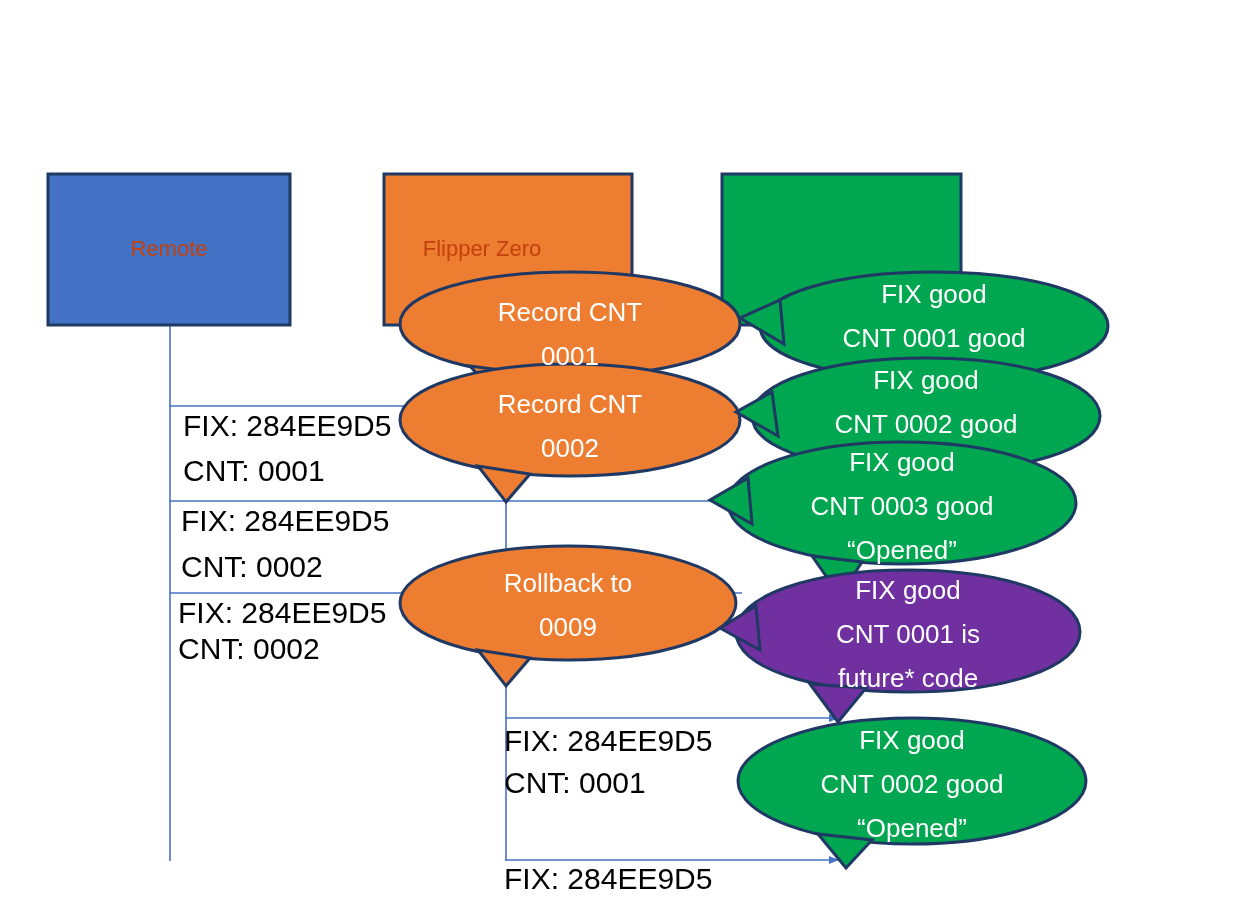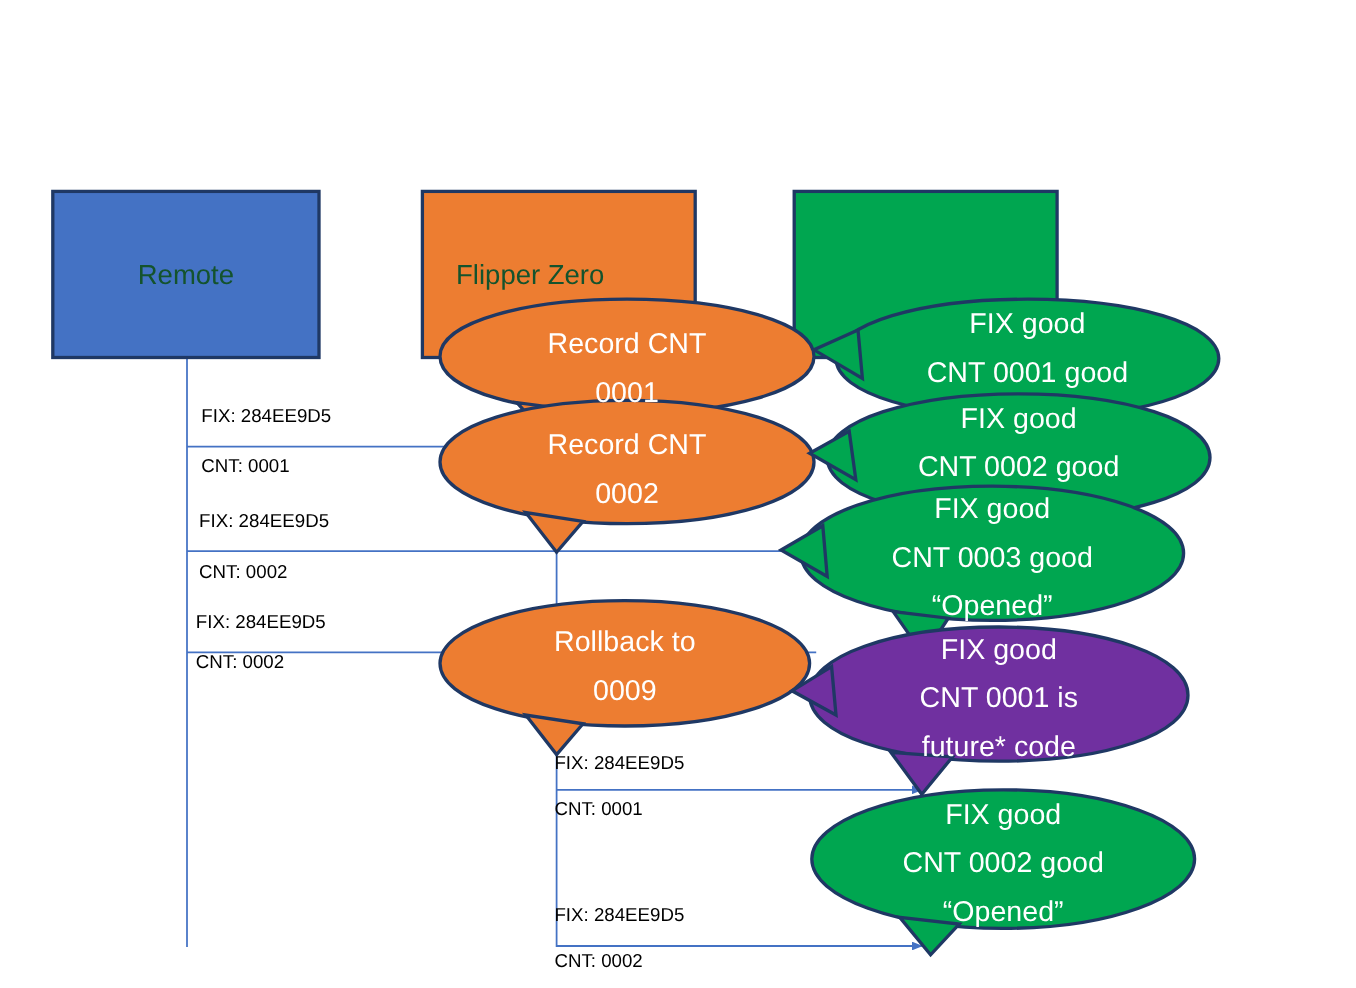--- a/index.html
+++ b/index.html
@@ -30,32 +30,33 @@
     top: 10px;
     font-size: 62px;
     font-weight: 300;
     color: #000000;
     letter-spacing: -0.5px;
     white-space: nowrap;
     font-family: "DejaVu Sans", sans-serif;
   }
   .lane-label {
     position: absolute;
-    color: #14532d;
-    font-size: 25px;
+    color: #c2410c;
+    font-size: 22px;
     text-align: center;
     white-space: nowrap;
     font-family: "Liberation Sans", sans-serif;
   }
   .msg-label {
     position: absolute;
     color: #000000;
-    font-size: 17px;
+    font-size: 30px;
     white-space: nowrap;
     font-family: "Liberation Sans", sans-serif;
+    margin-top: 40px;
   }
   .bubble-text {
     position: absolute;
     color: #ffffff;
     font-size: 26px;
     text-align: center;
     line-height: 44px;
     white-space: pre-line;
     font-family: "Liberation Sans", sans-serif;
   }

